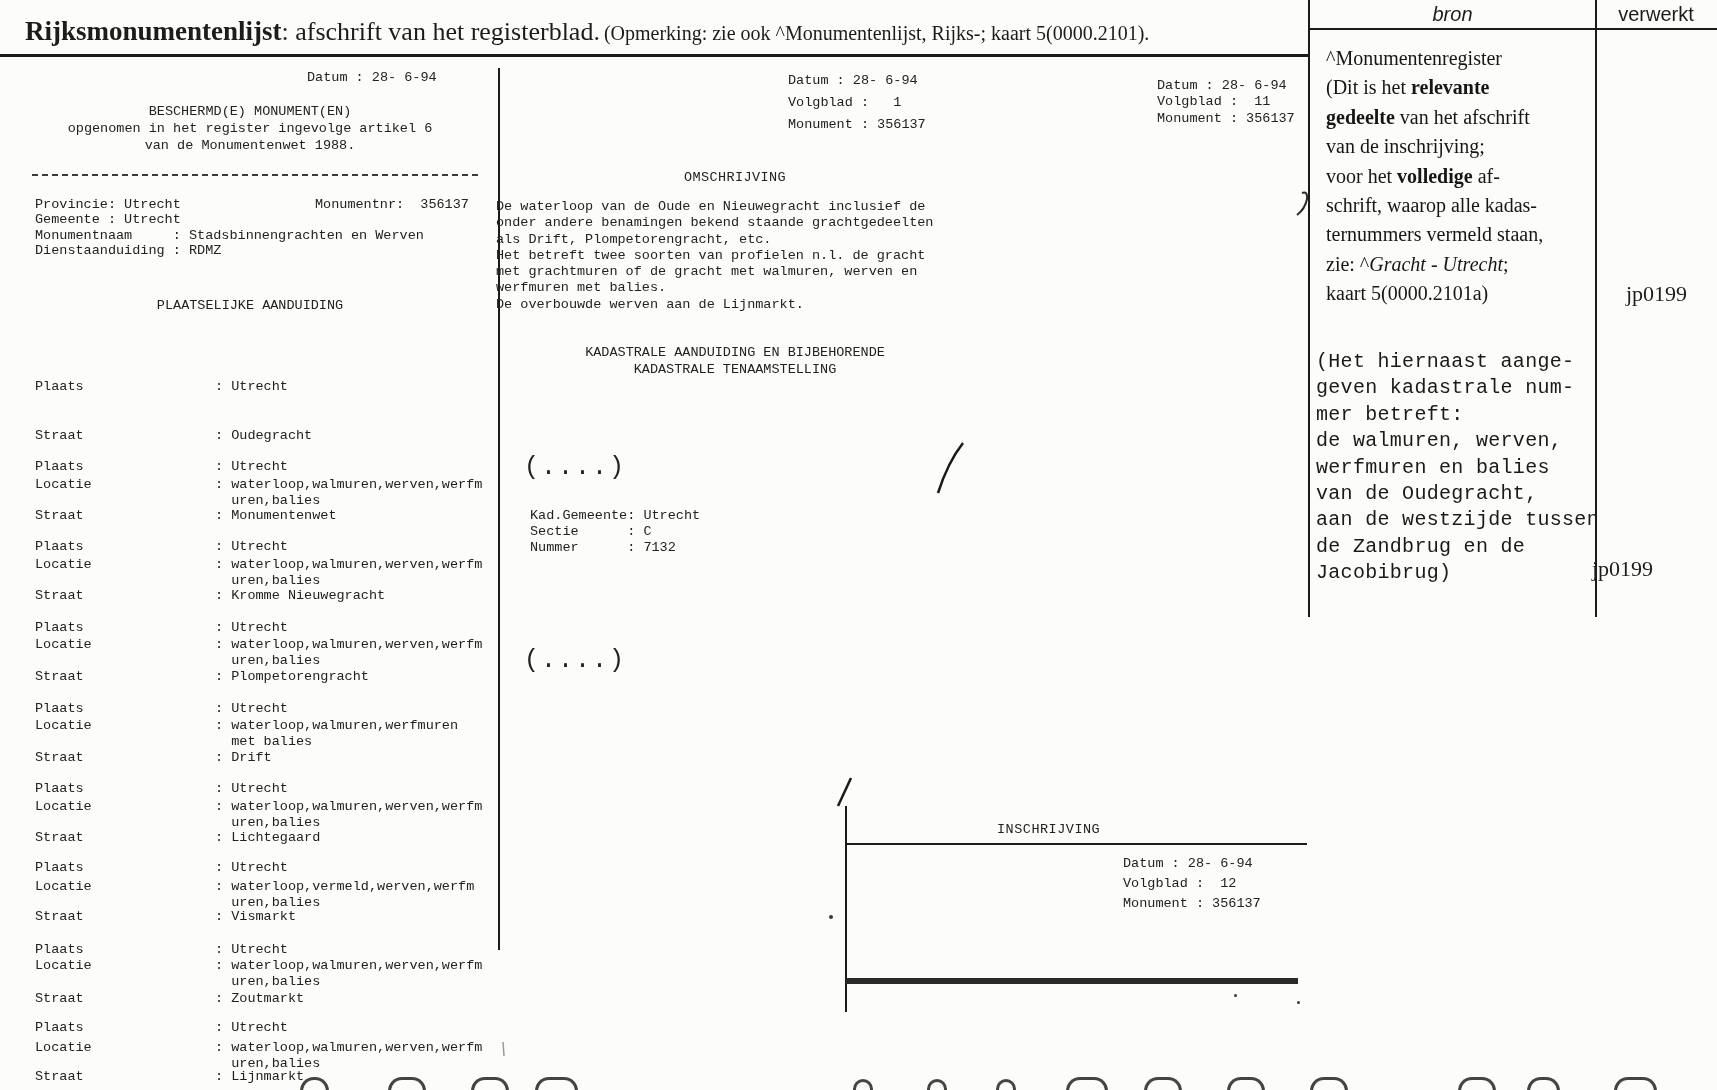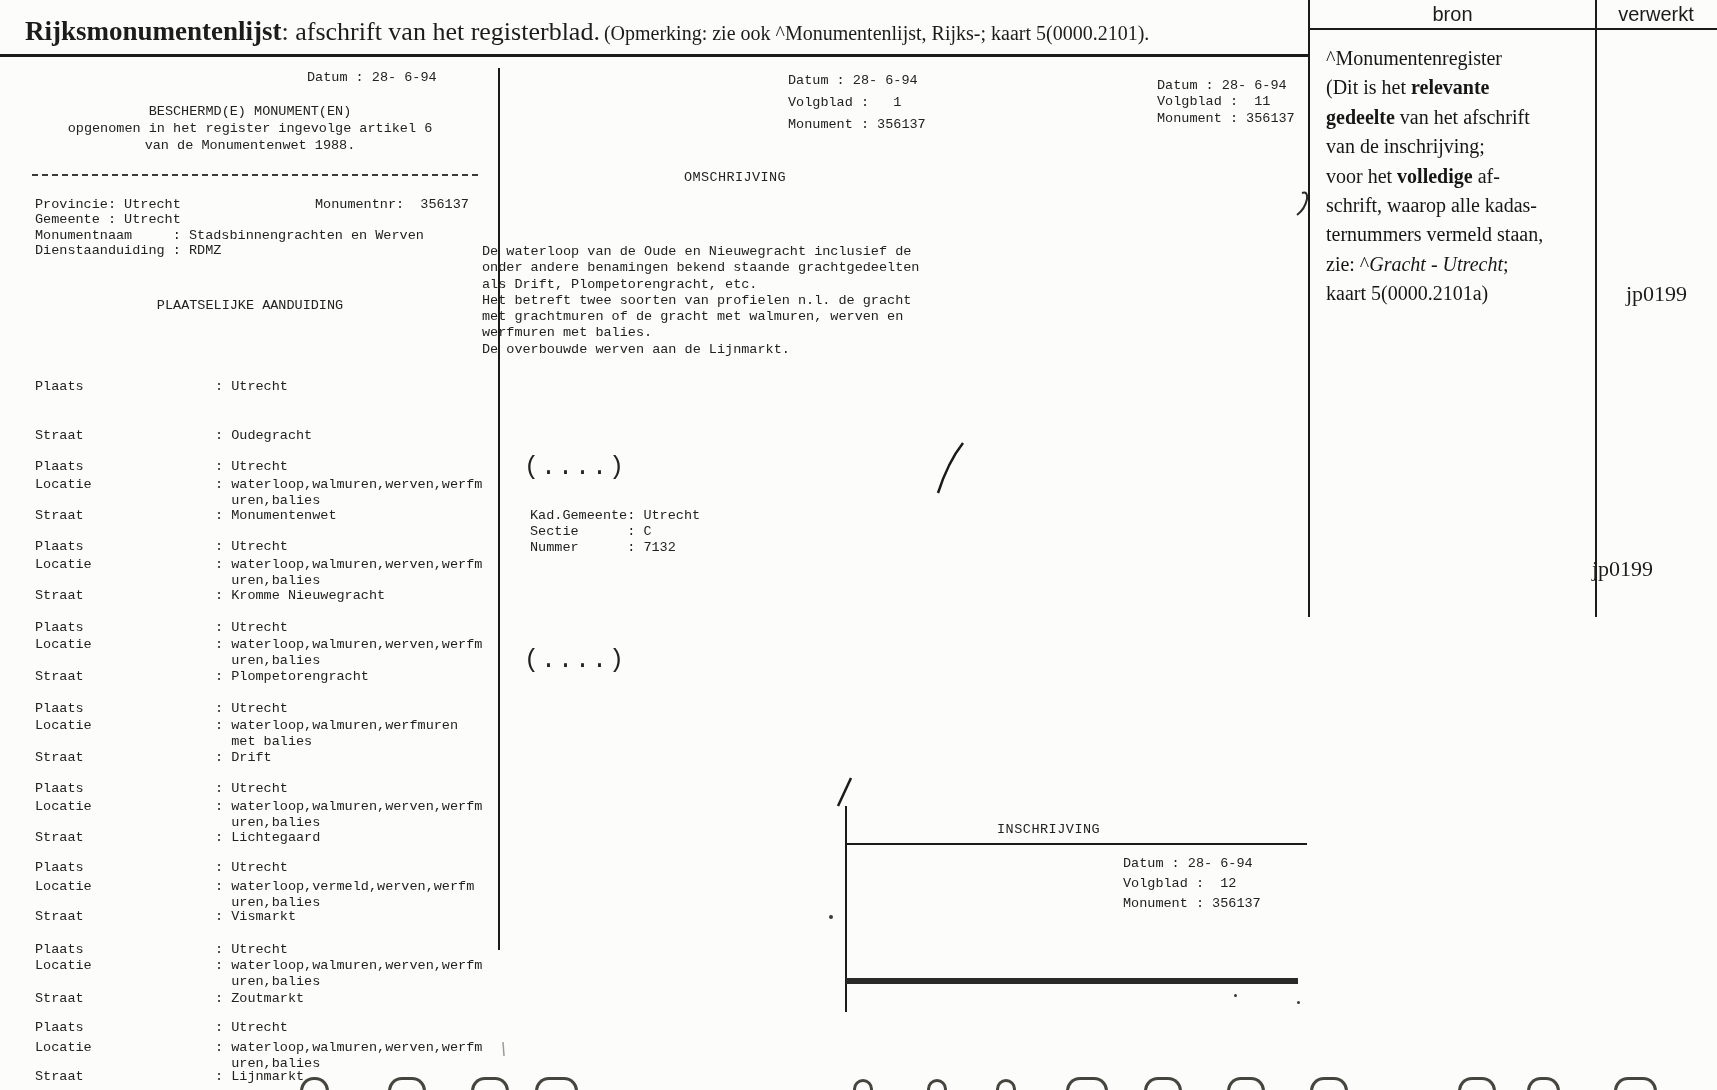--- a/index.html
+++ b/index.html
@@ -28,34 +28,43 @@
 
   <div class="abs" style="left:25px;top:16px;white-space:nowrap;">
     <span style="font-size:27px;font-weight:bold;margin-top:37px;">Rijksmonumentenlijst</span><span style="font-size:26px;">: afschrift van het registerblad.</span>
     <span style="font-size:20px;">(Opmerking: zie ook ^Monumentenlijst, Rijks-; kaart 5(0000.2101).</span>
   </div>
   <div class="abs hline" style="left:0;top:54px;width:1308px;height:3px;"></div>
 
   <div class="abs vline" style="left:1308px;top:0;height:617px;"></div>
   <div class="abs vline" style="left:1595px;top:0;height:617px;"></div>
   <div class="abs hline" style="left:1308px;top:28px;width:409px;"></div>
-  <div class="abs sans center" style="left:1310px;top:3px;width:285px;font-size:20px;">bron</div>
+  <div class="abs sans center" style="left:1310px;top:3px;width:285px;font-size:20px;font-style:italic;">bron</div>
   <div class="abs sans center" style="left:1597px;top:3px;width:118px;font-size:20px;">verwerkt</div>
 
   <div class="abs serifnote" style="left:1326px;top:44px;width:286px;"><span>^Monumentenregister
 (Dit is het </span><span class="seg-b">relevante
 gedeelte</span><span> van het afschrift
 van de inschrijving;
 voor het </span><span class="seg-b">volledige</span><span> af-
 schrift, waarop alle kadas-
 ternummers vermeld staan,
 zie: ^</span><span class="seg-i">Gracht - Utrecht</span><span>;
 kaart 5(0000.2101a)</span></div>
   <div class="abs" style="left:1626px;top:281px;font-size:22px;">jp0199</div>
 
+  <div class="abs tw" style="left:1316px;top:349px;font-size:20px;line-height:26.4px;letter-spacing:0.3px;color:#1a1a18;">(Het hiernaast aange-
+geven kadastrale num-
+mer betreft:
+de walmuren, werven,
+werfmuren en balies
+van de Oudegracht,
+aan de westzijde tussen
+de Zandbrug en de
+Jacobibrug)</div>
   <div class="abs" style="left:1592px;top:556px;font-size:22px;">jp0199</div>
 
   <div class="abs tw" style="left:307px;top:70px;">Datum : 28- 6-94</div>
   <div class="abs tw center" style="left:0;top:103px;width:500px;line-height:17px;">BESCHERMD(E) MONUMENT(EN)
 opgenomen in het register ingevolge artikel 6
 van de Monumentenwet 1988.</div>
   <div class="abs" style="left:32px;top:174px;width:446px;border-top:2px dashed #3a3a36;"></div>
   <div class="abs tw" style="left:35px;top:197px;line-height:15.4px;">Provincie: Utrecht
 Gemeente : Utrecht
 Monumentnaam     : Stadsbinnengrachten en Werven
@@ -116,27 +125,29 @@
     <div><span class="lbl">Straat</span><span class="val">: Lijnmarkt</span></div>
     
   </div>
 
   <div class="abs vline" style="left:498px;top:68px;height:882px;"></div>
 
   <div class="abs tw" style="left:788px;top:70px;line-height:22px;">Datum : 28- 6-94
 Volgblad :   1
 Monument : 356137</div>
   <div class="abs tw center" style="left:512px;top:170px;width:446px;letter-spacing:0.4px;">OMSCHRIJVING</div>
-  <div class="abs tw" style="left:482px;top:199px;line-height:16.3px;margin-top:45px;">De waterloop van de Oude en Nieuwegracht inclusief de
+  <div class="abs tw" style="left:496px;top:199px;line-height:16.3px;">De waterloop van de Oude en Nieuwegracht inclusief de
 onder andere benamingen bekend staande grachtgedeelten
 als Drift, Plompetorengracht, etc.
 Het betreft twee soorten van profielen n.l. de gracht
 met grachtmuren of de gracht met walmuren, werven en
 werfmuren met balies.
 De overbouwde werven aan de Lijnmarkt.</div>
+  <div class="abs tw center" style="left:512px;top:344px;width:446px;line-height:17.3px;">KADASTRALE AANDUIDING EN BIJBEHORENDE
+KADASTRALE TENAAMSTELLING</div>
   <div class="abs tw" style="left:524px;top:453px;font-size:25px;letter-spacing:2px;">(....)</div>
   <div class="abs tw" style="left:530px;top:508px;line-height:15.8px;">Kad.Gemeente: Utrecht
 Sectie      : C
 Nummer      : 7132</div>
   <div class="abs tw" style="left:524px;top:646px;font-size:25px;letter-spacing:2px;">(....)</div>
 
   <div class="abs tw" style="left:1157px;top:78px;line-height:16.3px;">Datum : 28- 6-94
 Volgblad :  11
 Monument : 356137</div>
 

